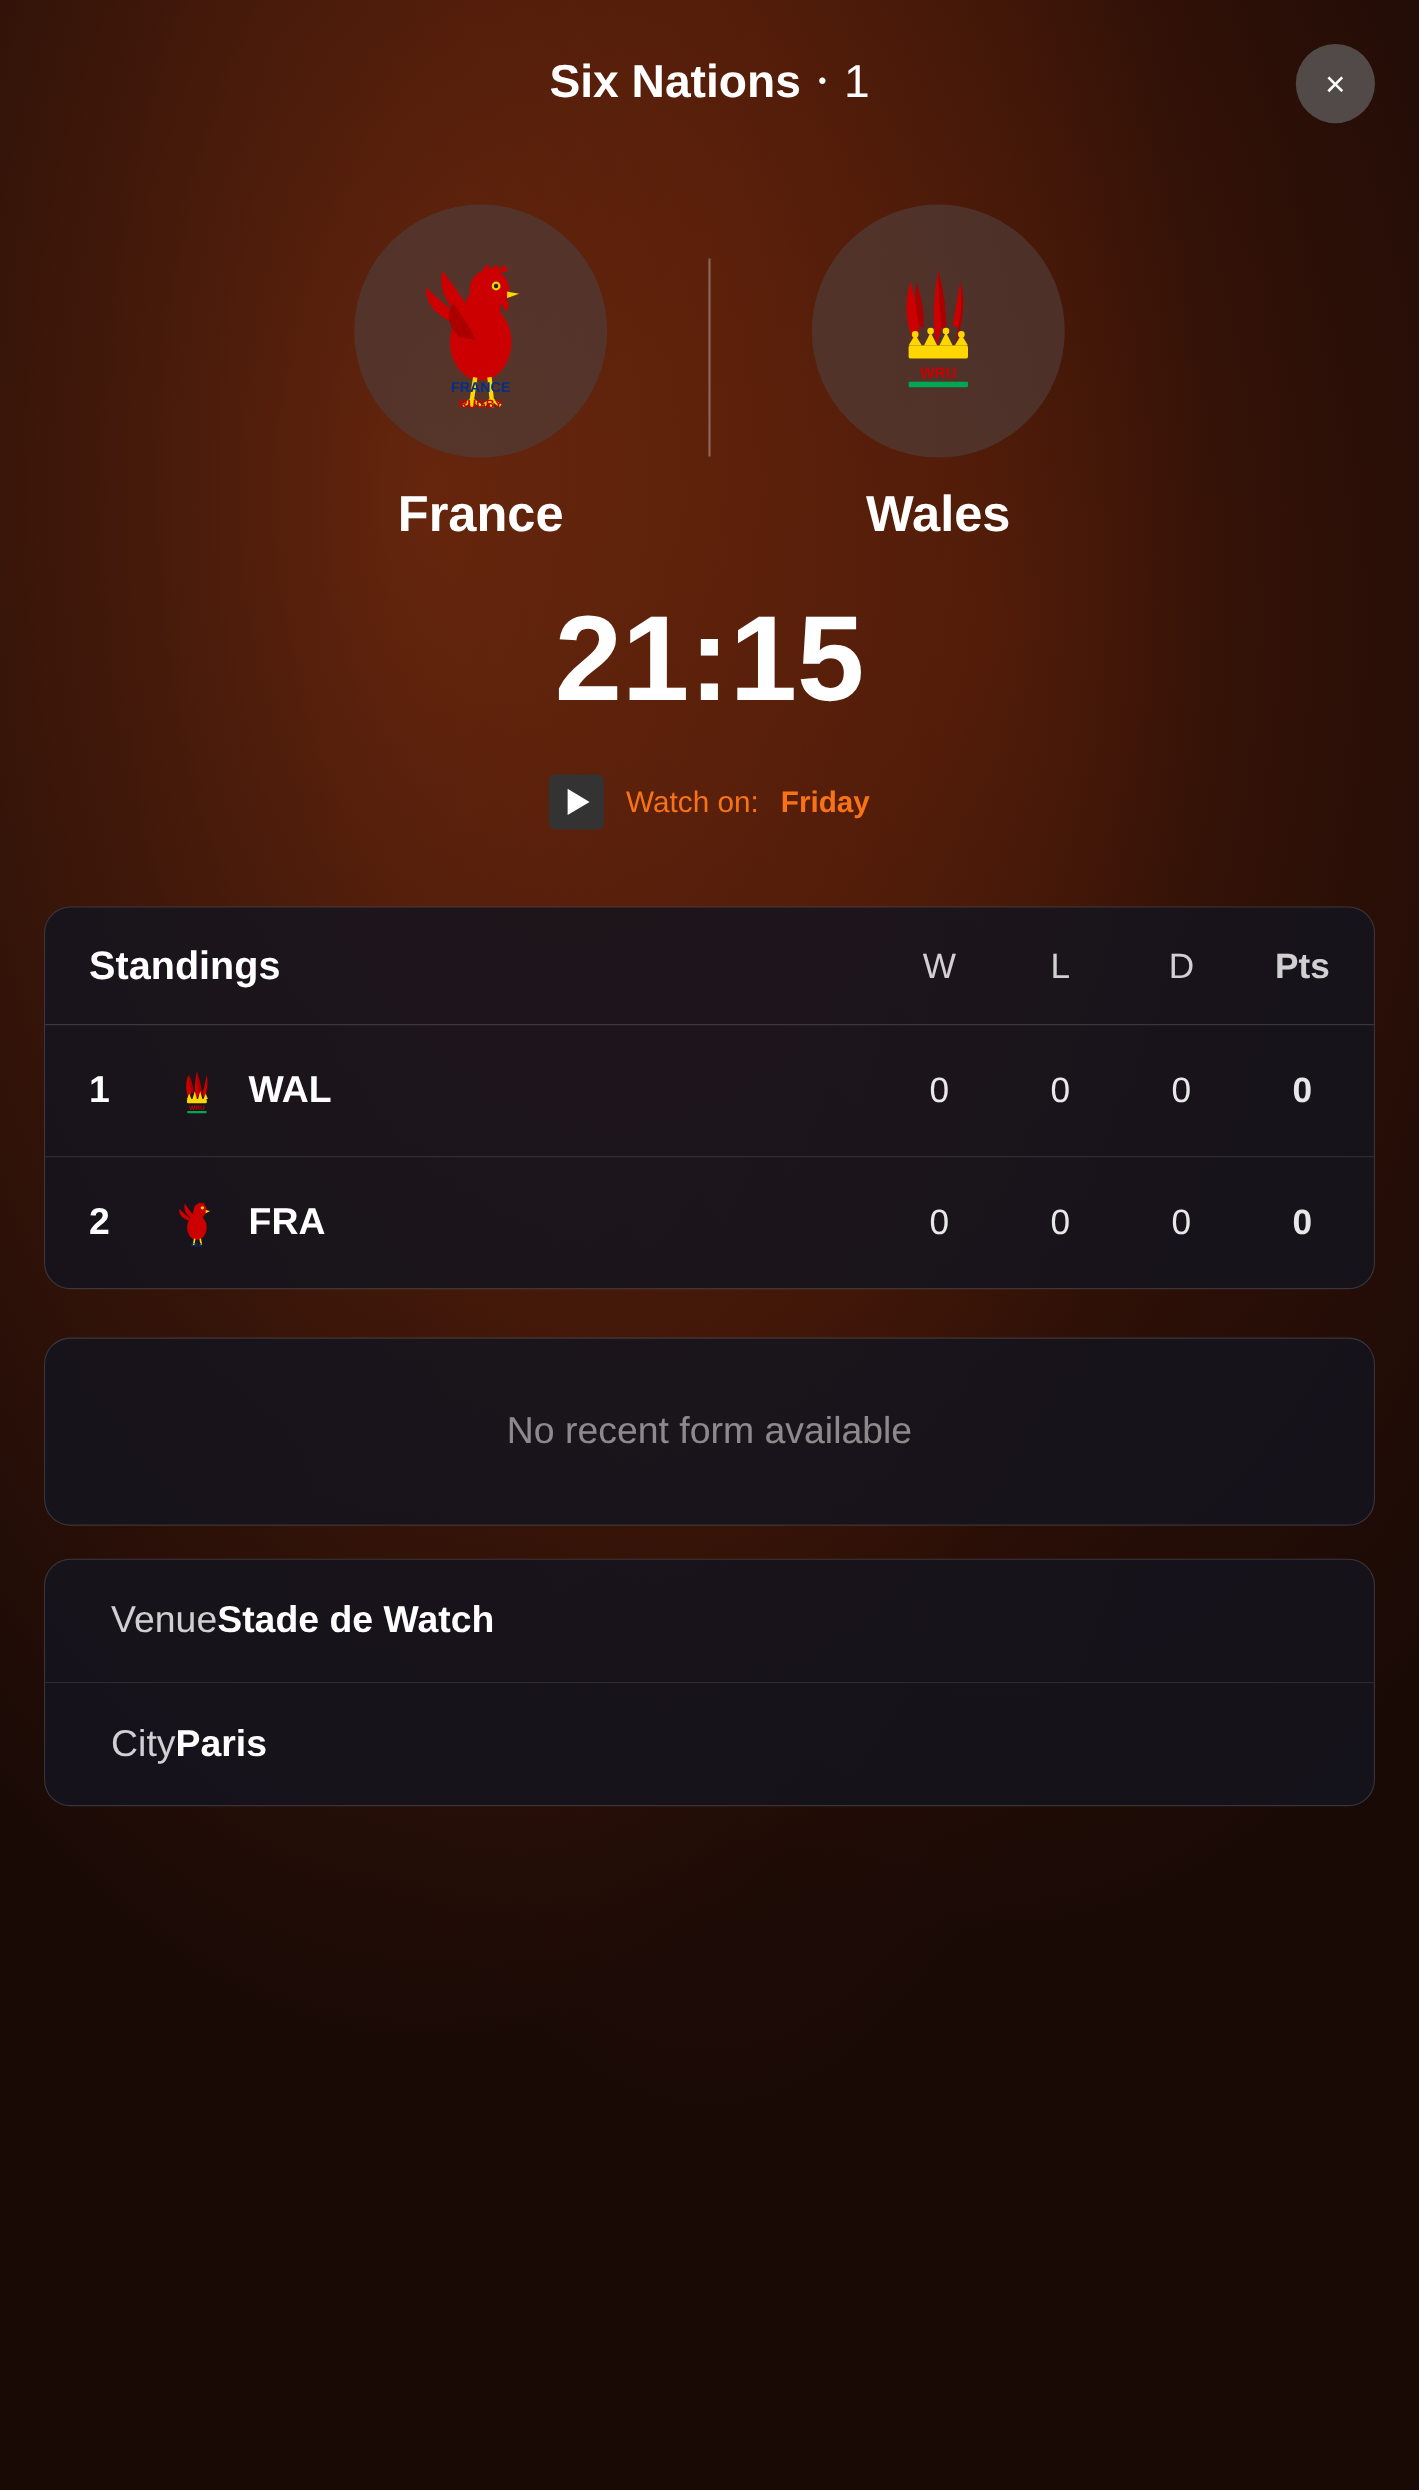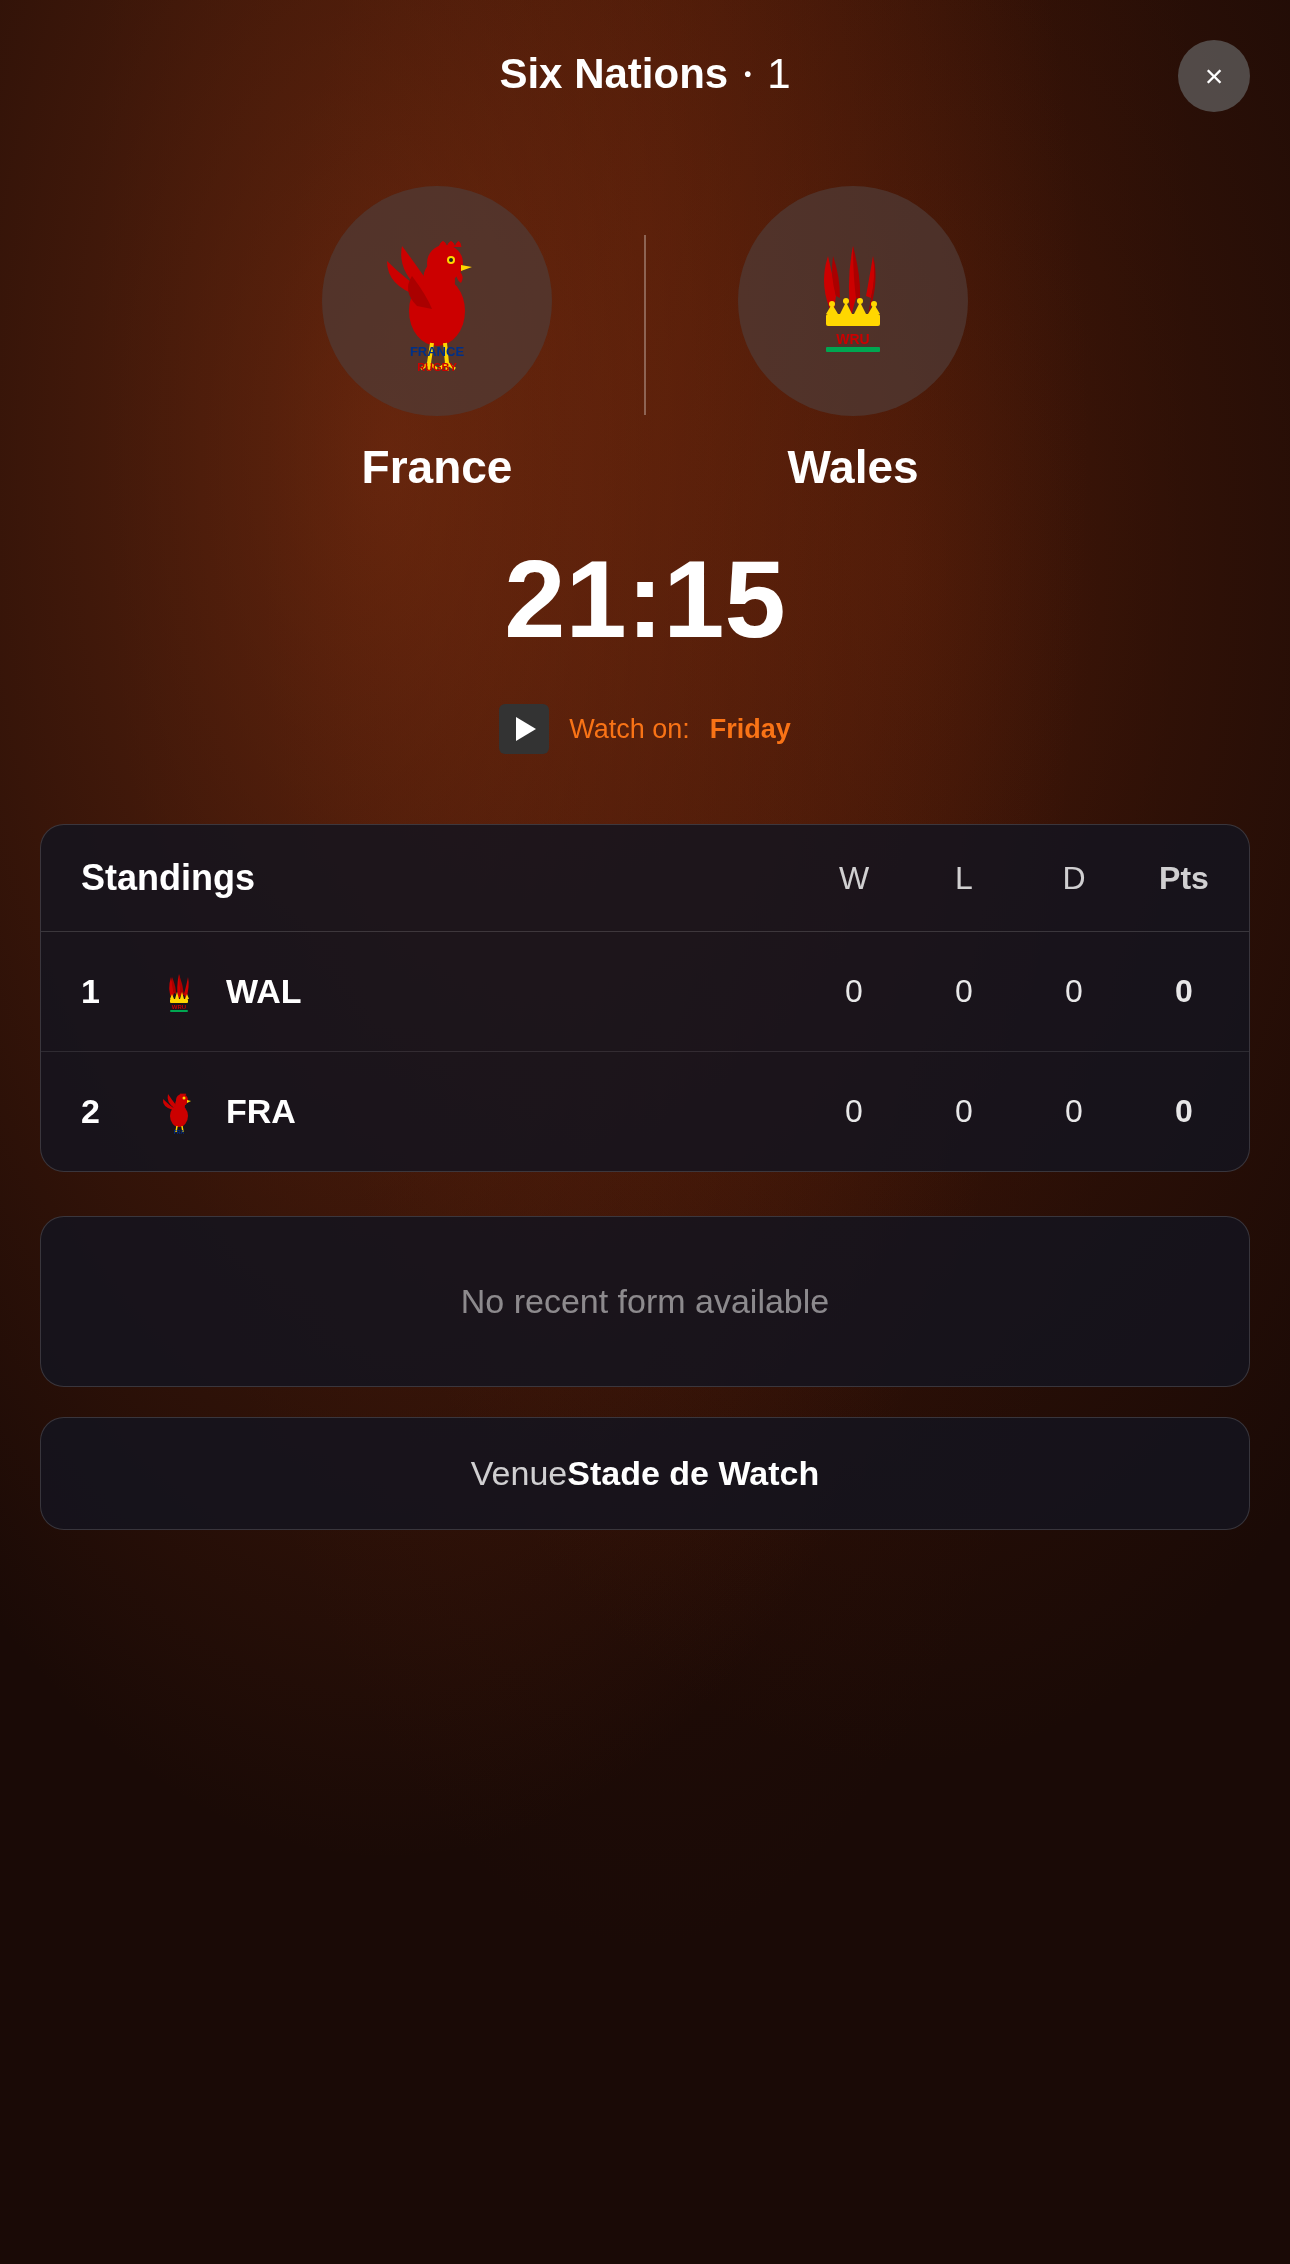--- a/index.html
+++ b/index.html
@@ -315,22 +315,22 @@
       background: rgba(20, 20, 30, 0.85);
       border: 1px solid rgba(255, 255, 255, 0.15);
       border-radius: 24px;
       overflow: hidden;
       margin-bottom: 30px;
     }
 
     .venue-row {
       display: flex;
       align-items: center;
-      justify-content: center;
-      padding: 36px 20px;
+      justify-content: flex-start;
+      padding: 36px 60px;
       border-bottom: 1px solid rgba(255, 255, 255, 0.1);
     }
 
     .venue-row:last-child {
       border-bottom: none;
     }
 
     .venue-label {
       font-size: 34px;
       font-weight: 400;
@@ -524,15 +524,19 @@
 
   <div class="no-form-card">
     <span class="no-form-text">No recent form available</span>
   </div>
 
   <div class="venue-card">
     <div class="venue-row">
       <span class="venue-label">Venue</span>
       <span class="venue-value">Stade de Watch</span>
     </div>
+    <div class="venue-row">
+      <span class="venue-label">City</span>
+      <span class="venue-value">Paris</span>
+    </div>
   </div>
 
 </div>
 
 </body></html>

